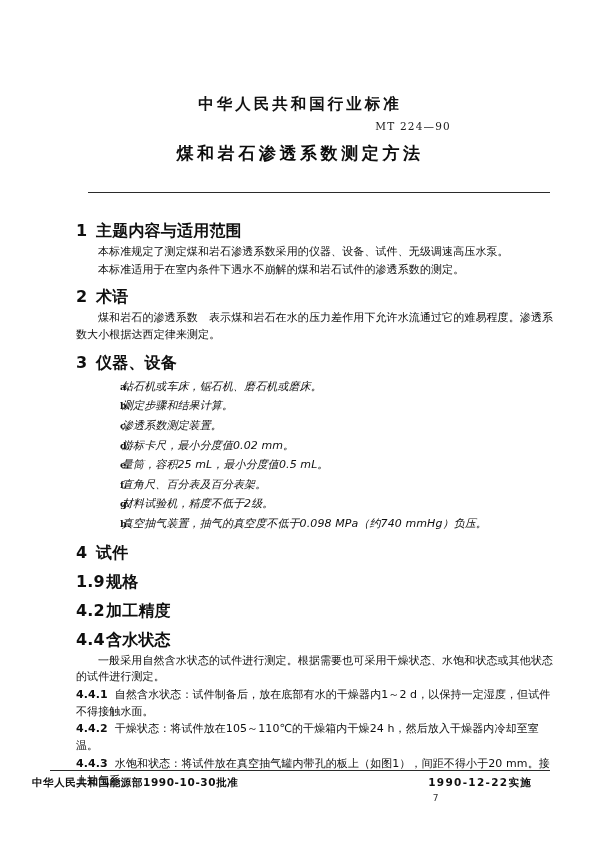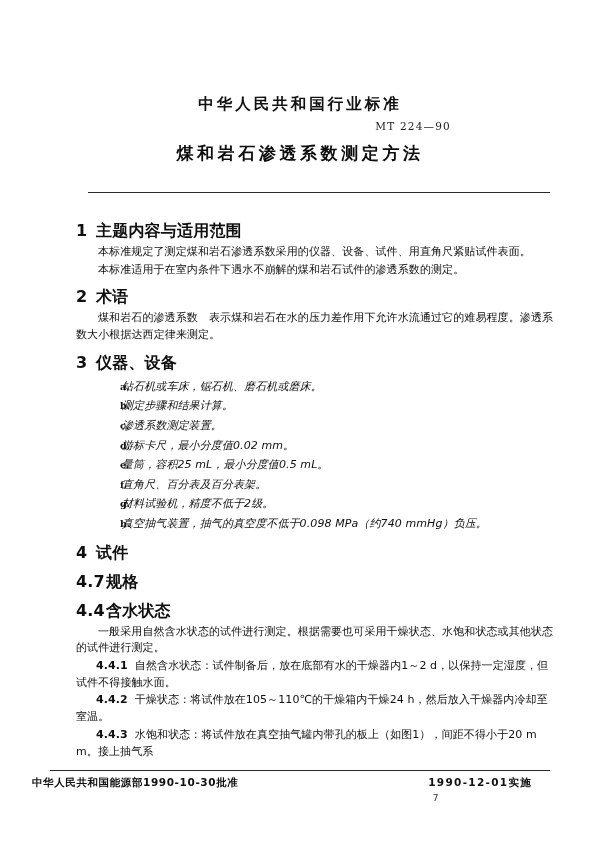--- a/index.html
+++ b/index.html
@@ -106,21 +106,20 @@
     line-height: 1.52;
     color: #0f0f0f;
     margin: 1px 0;
     text-indent: 0;
     letter-spacing: 0.1px;
     word-break: break-all;
   }
   .clause .cnum {
     font-weight: bold;
     margin-right: 7px;
-    margin-left: 20px;
   }
 
   
   .eq-list {
     margin: 4px 0 2px 0;
     padding: 0;
     list-style: none;
   }
   .eq-item {
     display: flex;
@@ -206,21 +205,21 @@
 
   <div class="doc-title">煤和岩石渗透系数测定方法</div>
 
   <div class="rule"></div>
 
   <div class="body-area">
 
     <div class="sec-head">
       <span class="num">1</span><span>主题内容与适用范围</span>
     </div>
-    <p class="para">本标准规定了测定煤和岩石渗透系数采用的仪器、设备、试件、用直角尺紧贴试件表面。</p>
+    <p class="para">本标准规定了测定煤和岩石渗透系数采用的仪器、设备、试件、无级调速高压水泵。</p>
     <p class="para">本标准适用于在室内条件下遇水不崩解的煤和岩石试件的渗透系数的测定。</p>
 
     <div class="sec-head">
       <span class="num">2</span><span>术语</span>
     </div>
     <p class="para">煤和岩石的渗透系数　表示煤和岩石在水的压力差作用下允许水流通过它的难易程度。渗透系数大小根据达西定律来测定。</p>
 
     <div class="sec-head">
       <span class="num">3</span><span>仪器、设备</span>
     </div>
@@ -257,38 +256,41 @@
         <span class="eq-letter">h.</span>
         <span class="eq-text">真空抽气装置，抽气的真空度不低于0.098 MPa（约740 mmHg）负压。</span>
       </li>
     </ul>
 
     <div class="sec-head">
       <span class="num">4</span><span>试件</span>
     </div>
 
     <div class="sec-head sub">
-      <span class="num">4.7</span><span>规格</span>
-    </div>
-
+      <span class="num">1.9</span><span>规格</span>
+    </div>
+
+    <div class="sec-head sub">
+      <span class="num">4.2</span><span>加工精度</span>
+    </div>
 
 
     <div class="sec-head sub">
       <span class="num">4.4</span><span>含水状态</span>
     </div>
     <p class="para">一般采用自然含水状态的试件进行测定。根据需要也可采用干燥状态、水饱和状态或其他状态的试件进行测定。</p>
 
     <p class="clause"><span class="cnum">4.4.1</span><span>自然含水状态：试件制备后，放在底部有水的干燥器内1～2 d，以保持一定湿度，但试件不得接触水面。</span></p>
 
     <p class="clause"><span class="cnum">4.4.2</span><span>干燥状态：将试件放在105～110℃的干燥箱内干燥24 h，然后放入干燥器内冷却至室温。</span></p>
 
     <p class="clause"><span class="cnum">4.4.3</span><span>水饱和状态：将试件放在真空抽气罐内带孔的板上（如图1），间距不得小于20 mm。接上抽气系</span></p>
 
   </div>
 
   <div class="footer-rule"></div>
   <div class="footer">
     <span class="footer-left">中华人民共和国能源部1990-10-30批准</span>
-    <span class="footer-right">1990-12-01实施</span>
+    <span class="footer-right">1990-12-22实施</span>
   </div>
   <div class="page-no">7</div>
 
 </div>
 
 </body></html>

